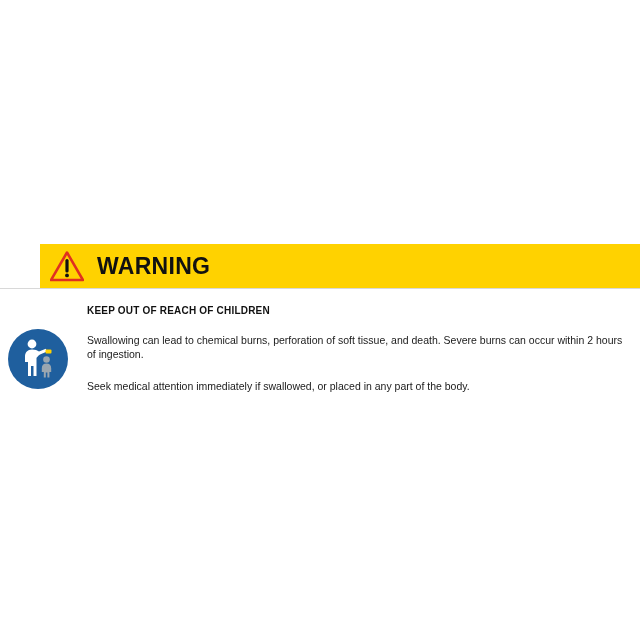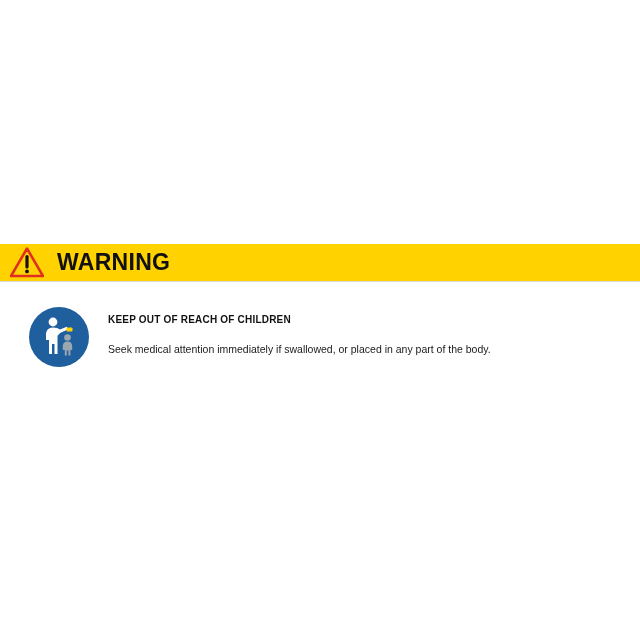--- a/index.html
+++ b/index.html
@@ -19,25 +19,26 @@
   #warning-label {
     position: absolute;
     left: 0;
     top: 244px;
     width: 640px;
   }
 
   
   .banner {
     background: #ffd200;
-    height: 37px;
+    height: 44px;
     display: flex;
     align-items: center;
     padding-left: 10px;
     box-sizing: border-box;
+    margin-left: 40px;
   }
   .banner .tri-icon {
     width: 34px;
     height: 31px;
     flex: 0 0 auto;
     display: block;
   }
   .banner .banner-word {
     font-size: 23px;
     font-weight: bold;
@@ -49,22 +50,22 @@
 
   .banner-rule {
     height: 1px;
     background: #d8d8d8;
     width: 640px;
   }
 
   
   .body-block {
     display: flex;
-    align-items: flex-end;
-    padding: 14px 8px 14px 28px;
+    align-items: center;
+    padding: 14px 8px 14px 7px;
     box-sizing: border-box;
     background: #ffffff;
   }
   .pictogram {
     flex: 0 0 auto;
     width: 62px;
     height: 62px;
     margin-top: 10px;
     margin-right: 18px;
   }
@@ -115,17 +116,18 @@
       <path d="M25 21.5 C20.5 21.5 18 24.5 18 28.5 L18 34 L21 34 L21 48 L24 48 L24 38 L26.5 38 L26.5 48 L29.5 48 L29.5 30 C29.5 30 31 27.5 33 26.5 L40 23.5 L38.8 20.8 L32 23.6 C30.4 22.2 28 21.5 25 21.5 Z" fill="#ffffff"></path>
 
       <circle cx="39.5" cy="31.5" r="3.3" fill="#9aa6b0"></circle>
       <path d="M39.5 35.5 C36.4 35.5 34.8 37.4 34.8 40.2 L34.8 44 L36.8 44 L36.8 49.5 L38.8 49.5 L38.8 44.6 L40.4 44.6 L40.4 49.5 L42.4 49.5 L42.4 44 L44.2 44 L44.2 40.2 C44.2 37.4 42.6 35.5 39.5 35.5 Z" fill="#9aa6b0"></path>
 
       <rect x="38.5" y="21.5" width="6" height="4" rx="1" fill="#ffd200"></rect>
     </svg>
 
     <div class="text-col">
       <div class="heading">KEEP OUT OF REACH OF CHILDREN</div>
+      <p class="para">Swallowing can lead to chemical burns, perforation of soft tissue, and death. Severe burns can occur within 2 hours of ingestion.</p>
       <p class="para">Seek medical attention immediately if swallowed, or placed in any part of the body.</p>
     </div>
 
   </div>
 </div>
 
 </body></html>

